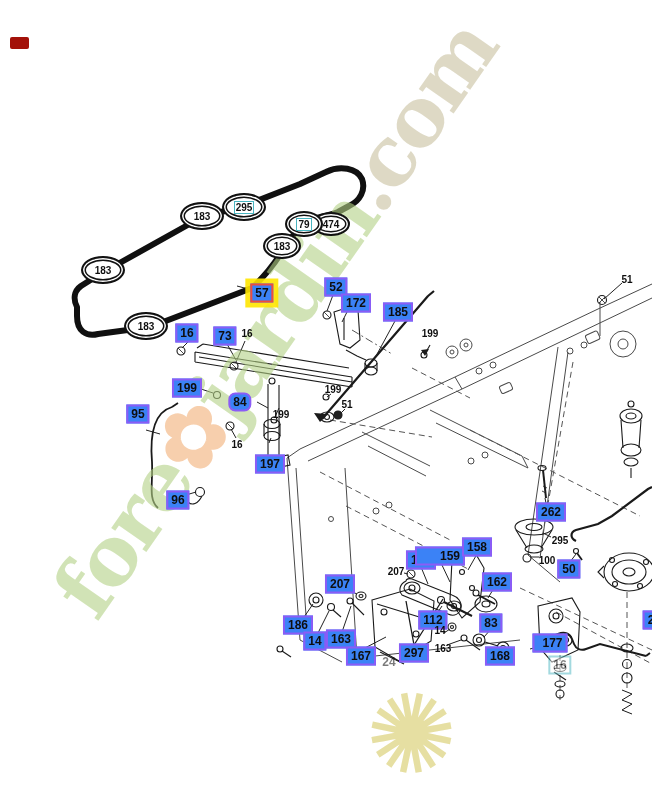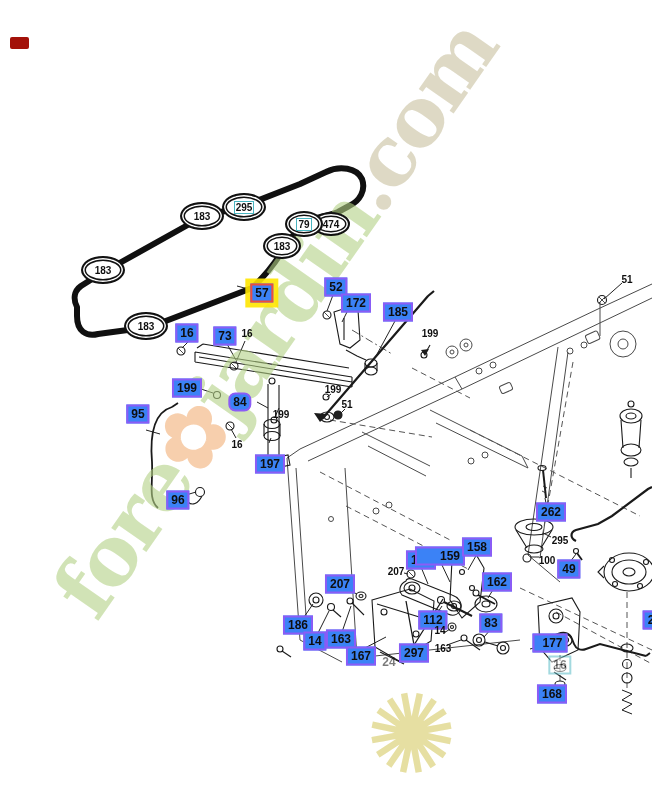--- a/index.html
+++ b/index.html
@@ -298,36 +298,36 @@
       <div class="lbl plain" style="left: 333px; top: 389px;">199</div>
       <div class="lbl plain" style="left: 347px; top: 404px;">51</div>
       <div class="lbl box" style="left: 138px; top: 414px;">95</div>
       <div class="lbl plain" style="left: 237px; top: 444px;">16</div>
       <div class="lbl box" style="left: 270px; top: 450px; margin-top: 14px;">197</div>
       <div class="lbl box" style="left: 178px; top: 500px;">96</div>
       <div class="lbl plain" style="left: 627px; top: 279px;">51</div>
       <div class="lbl box" style="left: 551px; top: 512px;">262</div>
       <div class="lbl plain" style="left: 560px; top: 540px;">295</div>
       <div class="lbl plain" style="left: 547px; top: 560px;">100</div>
-      <div class="lbl box" style="left: 569px; top: 569px;">49</div>
+      <div class="lbl box" style="left: 569px; top: 569px;">50</div>
       <div class="lbl plain" style="left: 396px; top: 571px;">207</div>
       <div class="lbl box" style="left: 421px; top: 560px;">161</div>
       <div class="lbl box" style="left: 440px; top: 556px; padding-left: 23px;">159</div>
       <div class="lbl box" style="left: 477px; top: 547px;">158</div>
       <div class="lbl box" style="left: 497px; top: 582px;">162</div>
       <div class="lbl box" style="left: 340px; top: 584px;">207</div>
       <div class="lbl box" style="left: 298px; top: 625px;">186</div>
       <div class="lbl box" style="left: 315px; top: 641px;">14</div>
       <div class="lbl box" style="left: 341px; top: 639px;">163</div>
       <div class="lbl box" style="left: 361px; top: 656px;">167</div>
       <div class="lbl box" style="left: 414px; top: 653px; text-align: center;">297</div>
       <div class="lbl plain-faint" style="left: 389px; top: 662px;">24</div>
       <div class="lbl box" style="left: 433px; top: 620px;">112</div>
       <div class="lbl plain" style="left: 440px; top: 630px;">14</div>
       <div class="lbl plain" style="left: 443px; top: 648px;">163</div>
       <div class="lbl box" style="left: 491px; top: 623px;">83</div>
-      <div class="lbl box" style="left: 552px; top: 656px; margin-top: 38px;">168</div>
+      <div class="lbl box" style="left: 500px; top: 656px;">168</div>
       <div class="lbl box" style="left: 550px; top: 643px; padding-left: 8px;">177</div>
       <div class="lbl box-faint" style="left: 560px; top: 665px;">16</div>
       <div class="lbl box" style="left: 651px; top: 620px;">2</div>
     </div>
 
 </div>
 
 </body></html>

